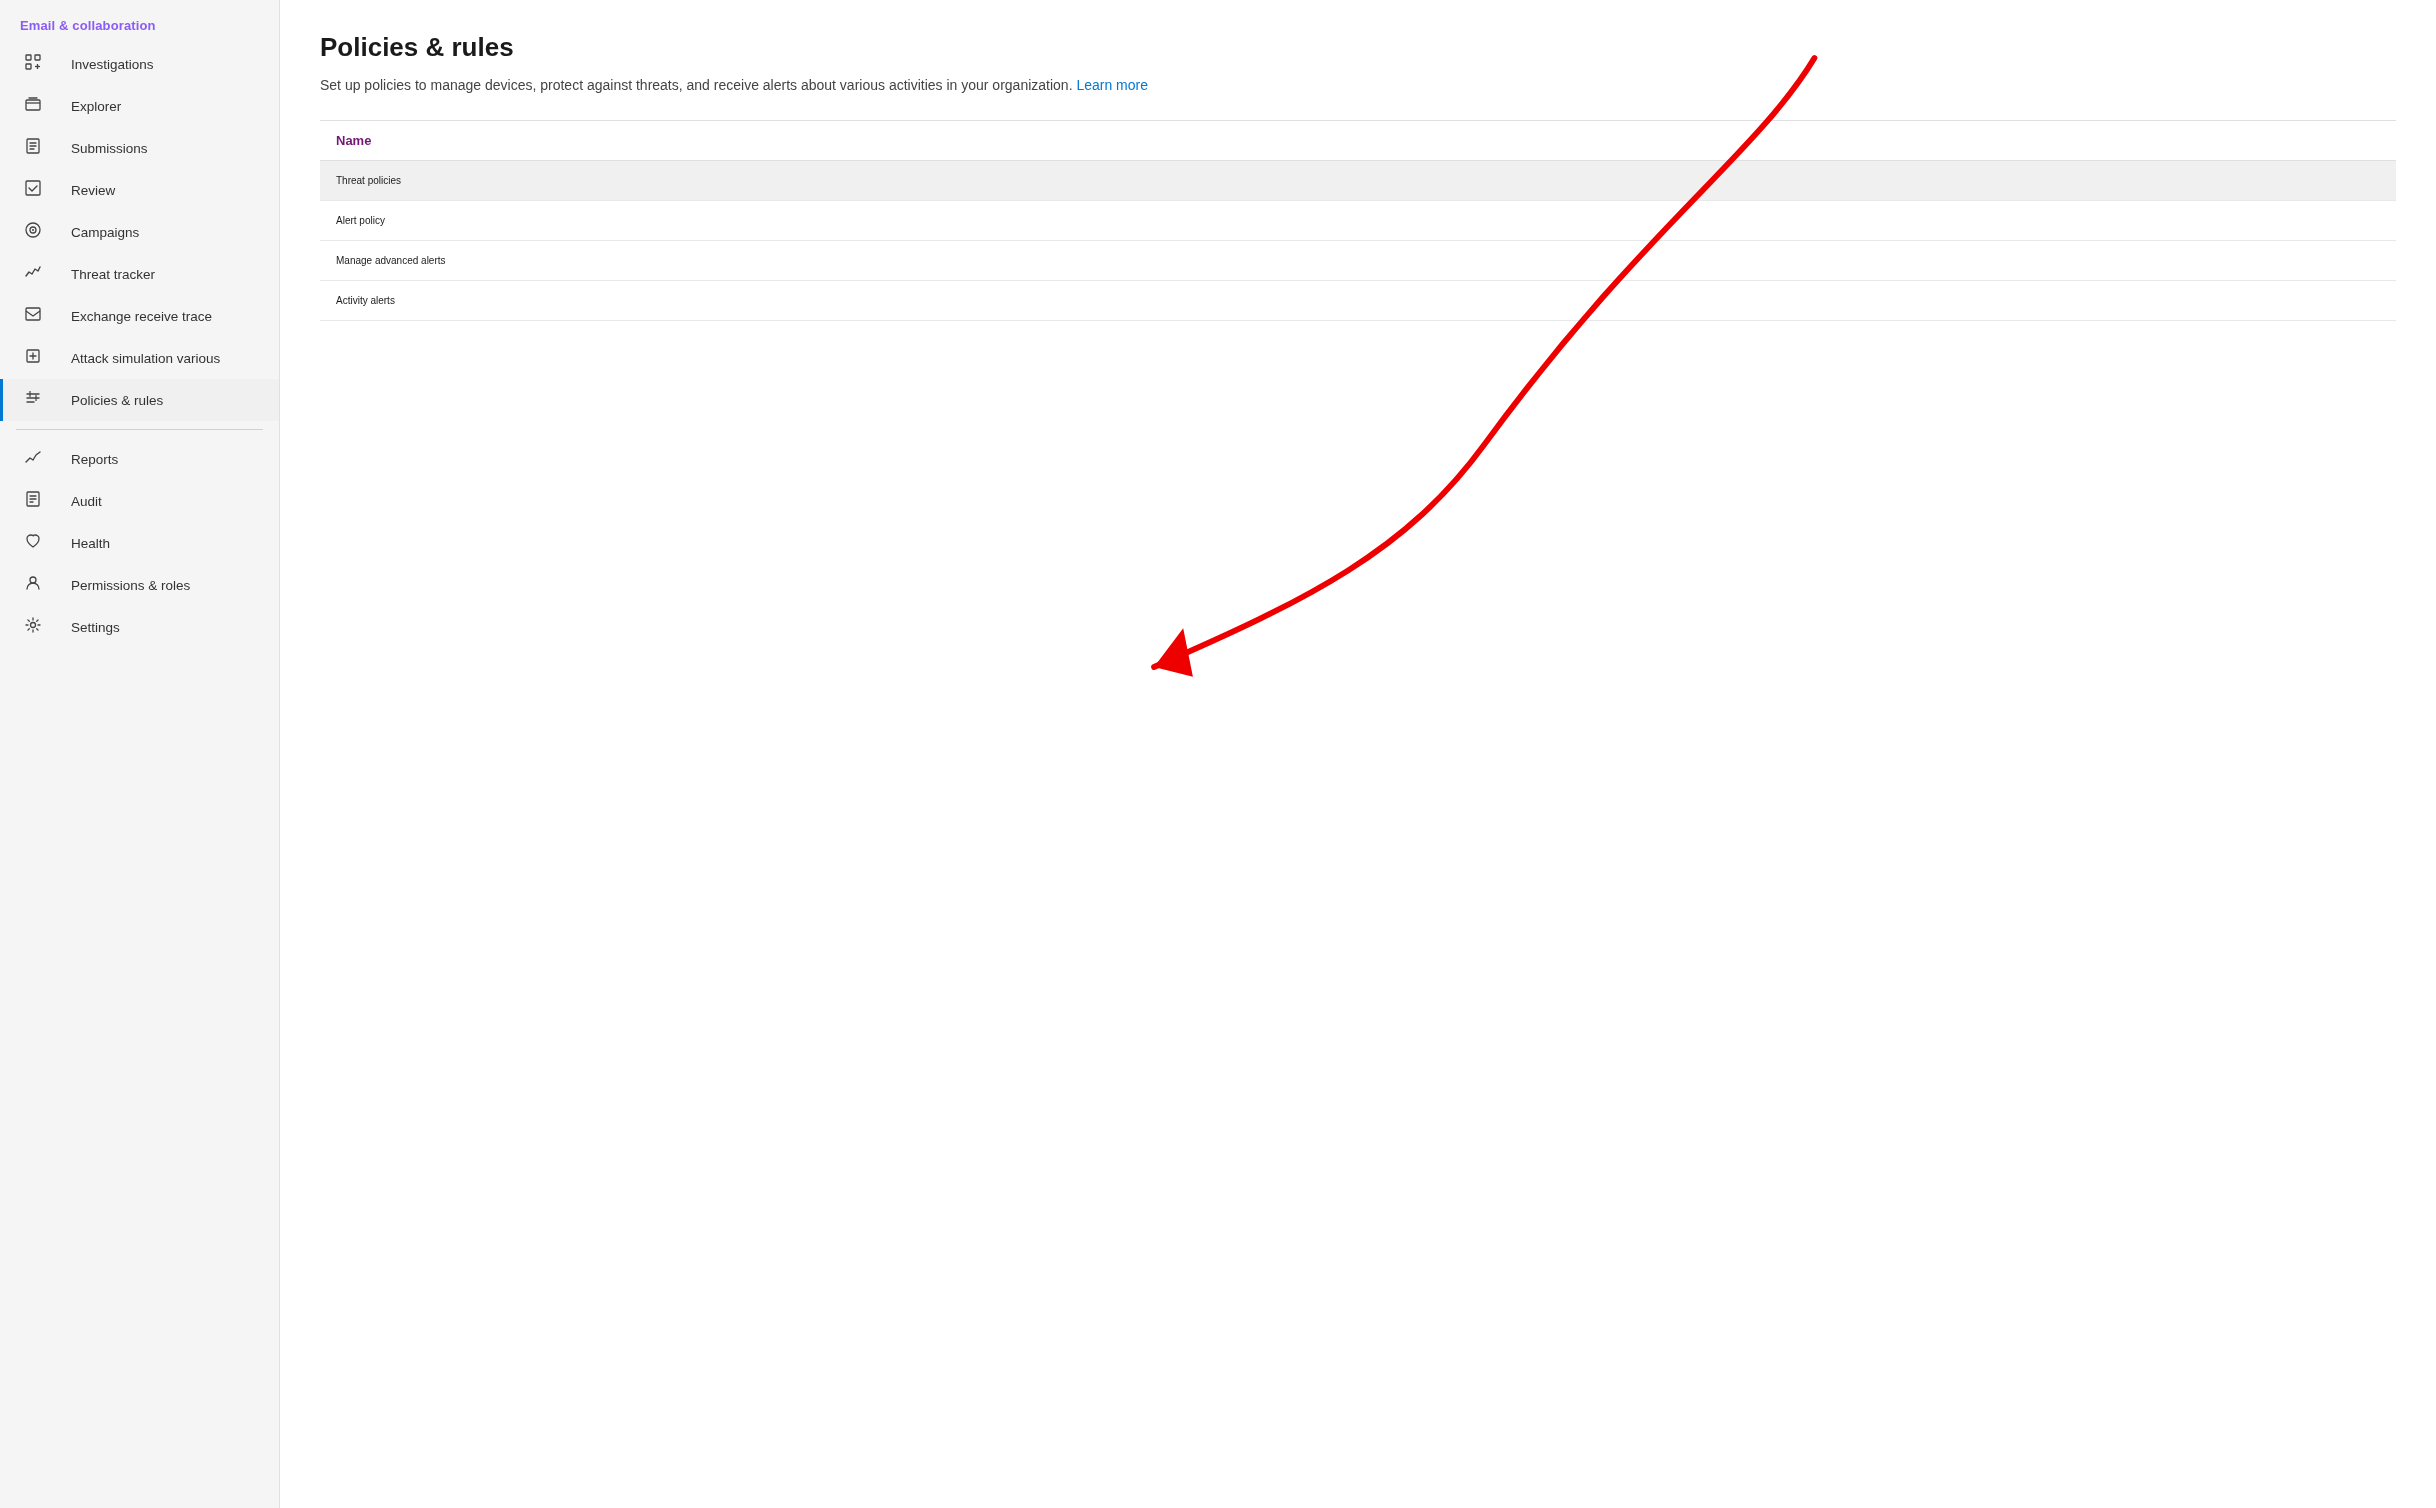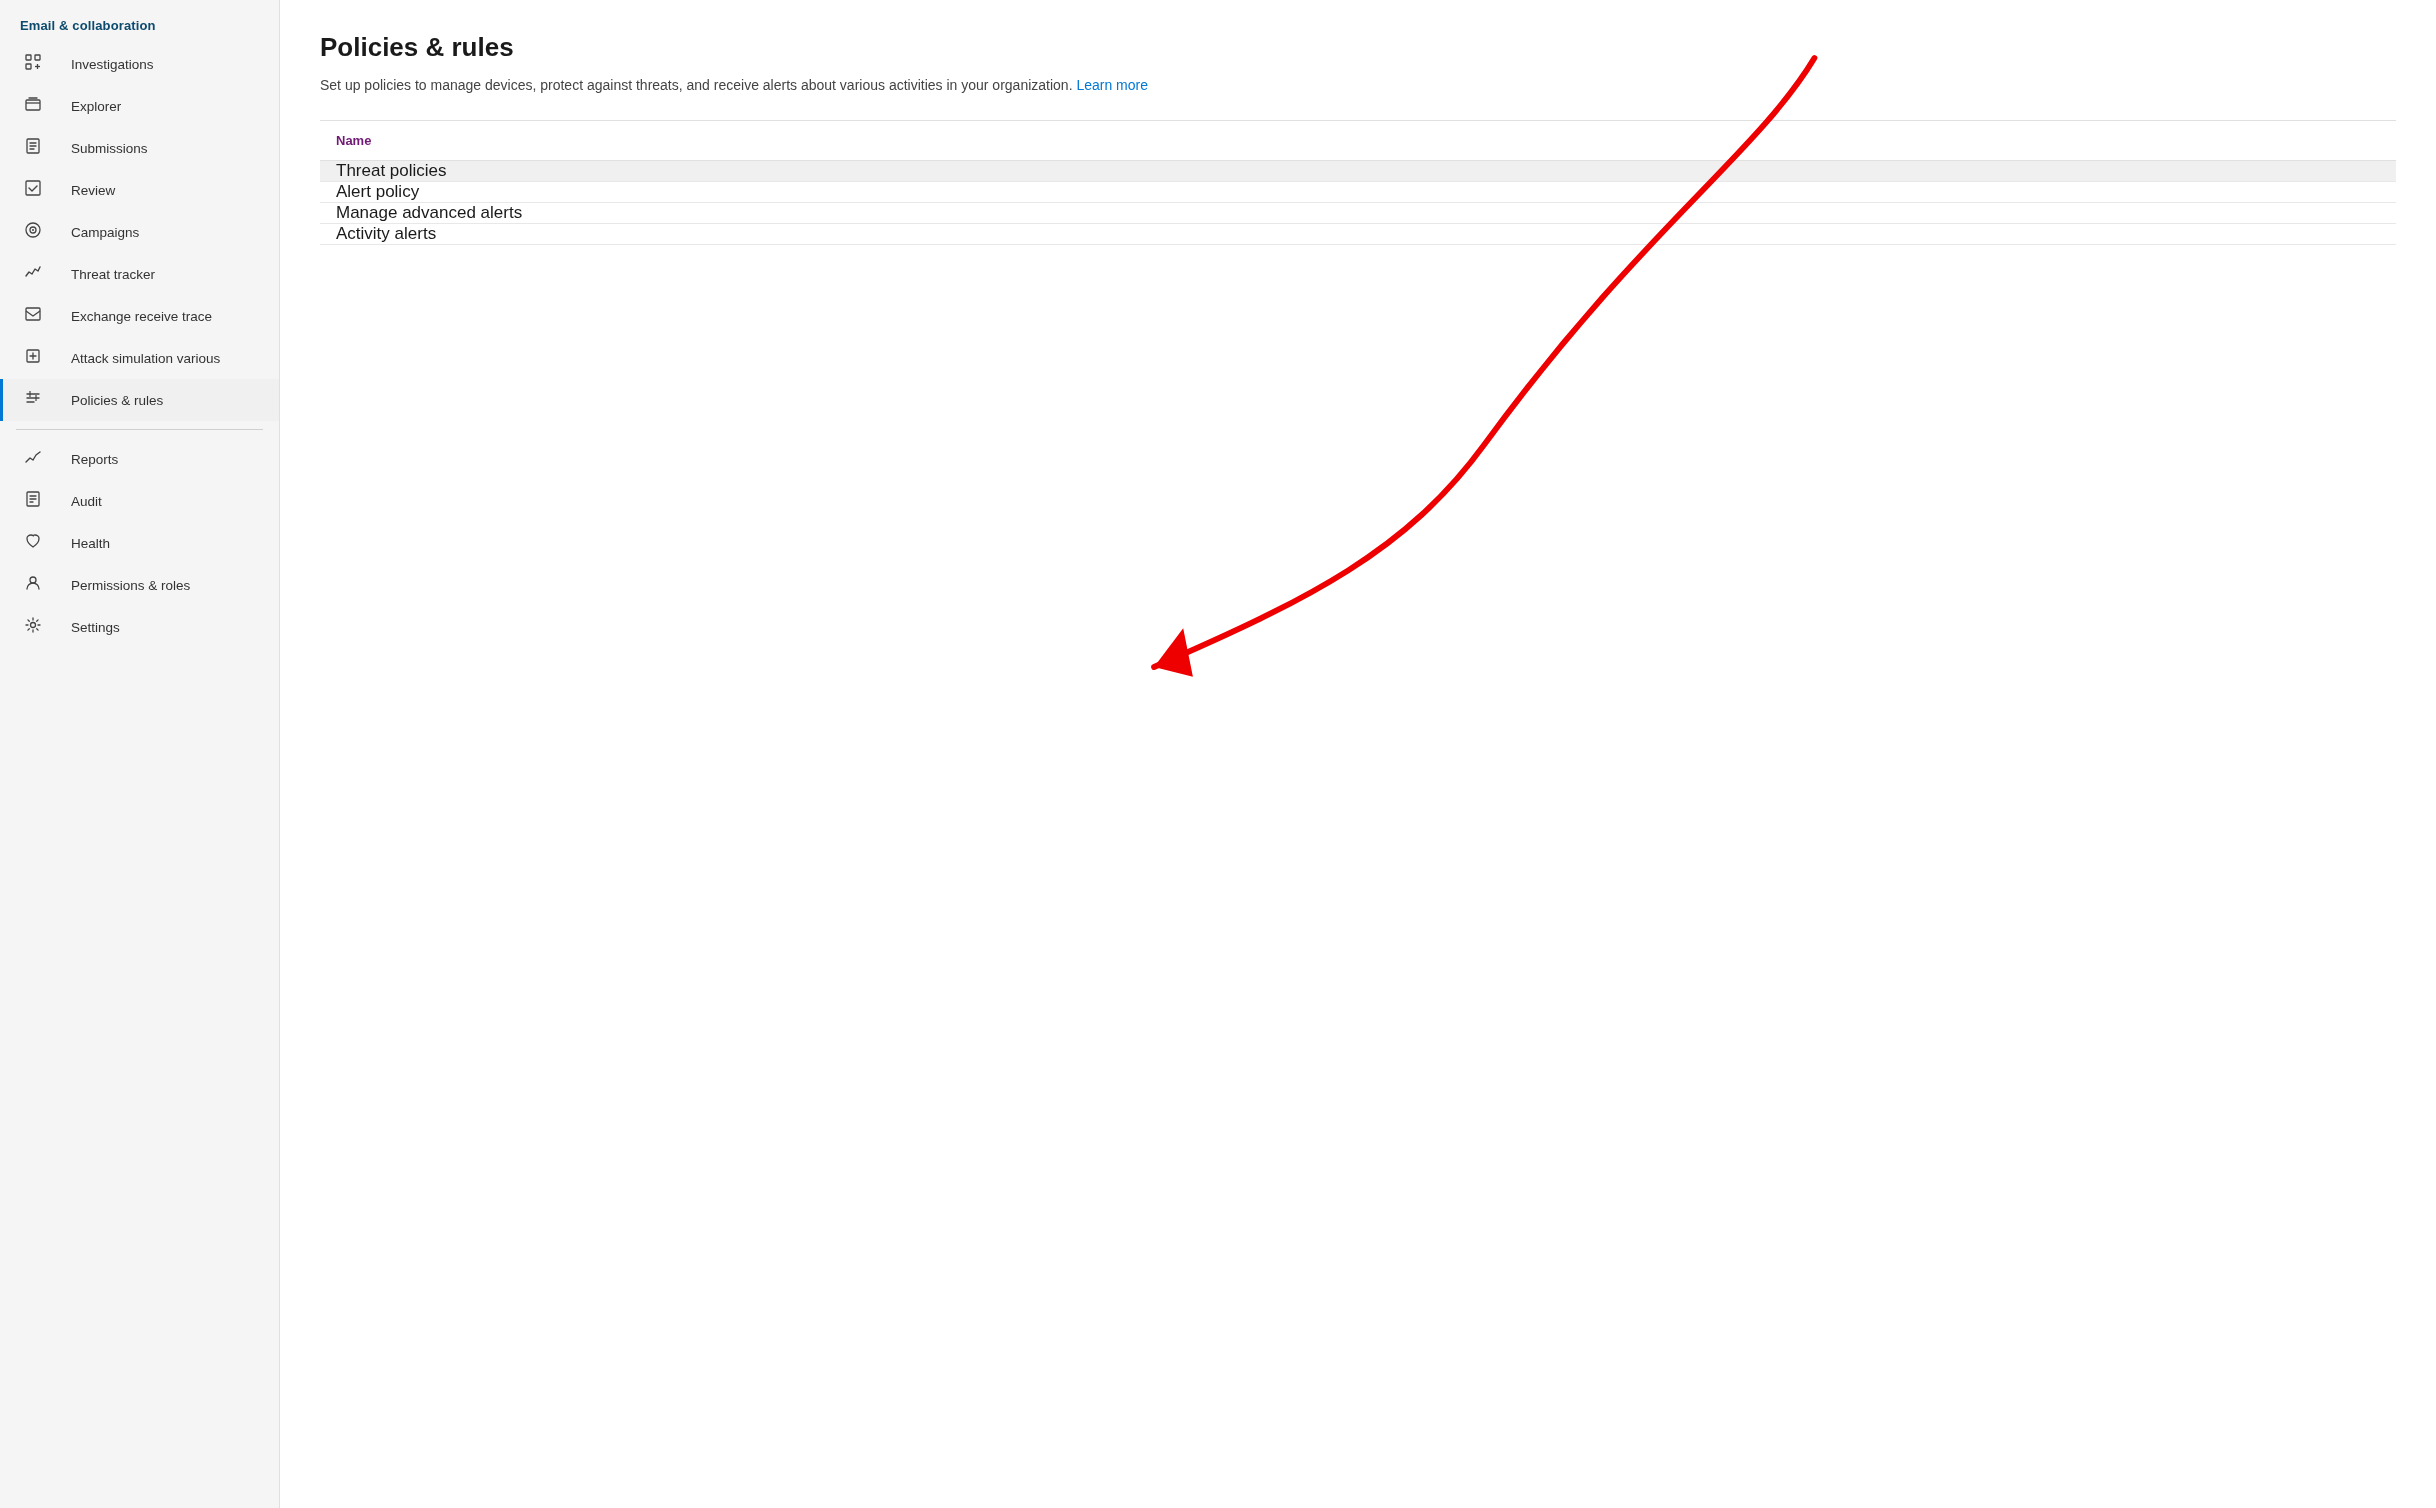--- a/index.html
+++ b/index.html
@@ -19,21 +19,21 @@
       border-right: 1px solid #e0e0e0;
       display: flex;
       flex-direction: column;
       overflow-y: auto;
       padding-bottom: 20px;
     }
 
     .sidebar-section-title {
       font-size: 13px;
       font-weight: 600;
-      color: #0c4a6e;
+      color: #8b5cf6;
       padding: 18px 20px 10px 20px;
       letter-spacing: 0.01em;
     }
 
     .sidebar-item {
       display: flex;
       align-items: center;
       padding: 10px 20px;
       cursor: pointer;
       font-size: 13.5px;
@@ -106,22 +106,22 @@
     .policy-table th {
       text-align: left;
       font-size: 13px;
       font-weight: 600;
       color: #701a75;
       padding: 12px 16px;
       border-bottom: 1px solid #e0e0e0;
     }
 
     .policy-table td {
-      padding: 0 16px;
-      font-size: 17px;
+      padding: 14px 16px;
+      font-size: 10px;
       color: #1a1a1a;
       border-bottom: 1px solid #e8e8e8;
       font-weight: 500;
     }
 
     .policy-table tr.highlighted {
       background: #f0f0f0;
     }
 
     .main-wrapper {

